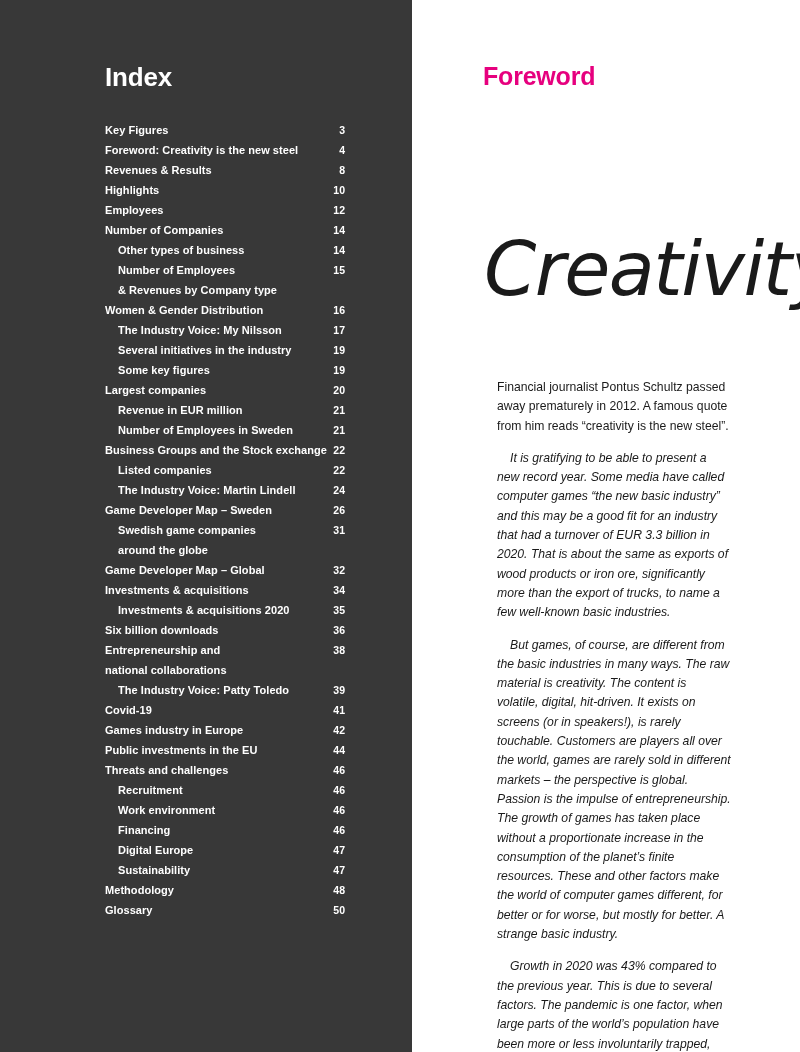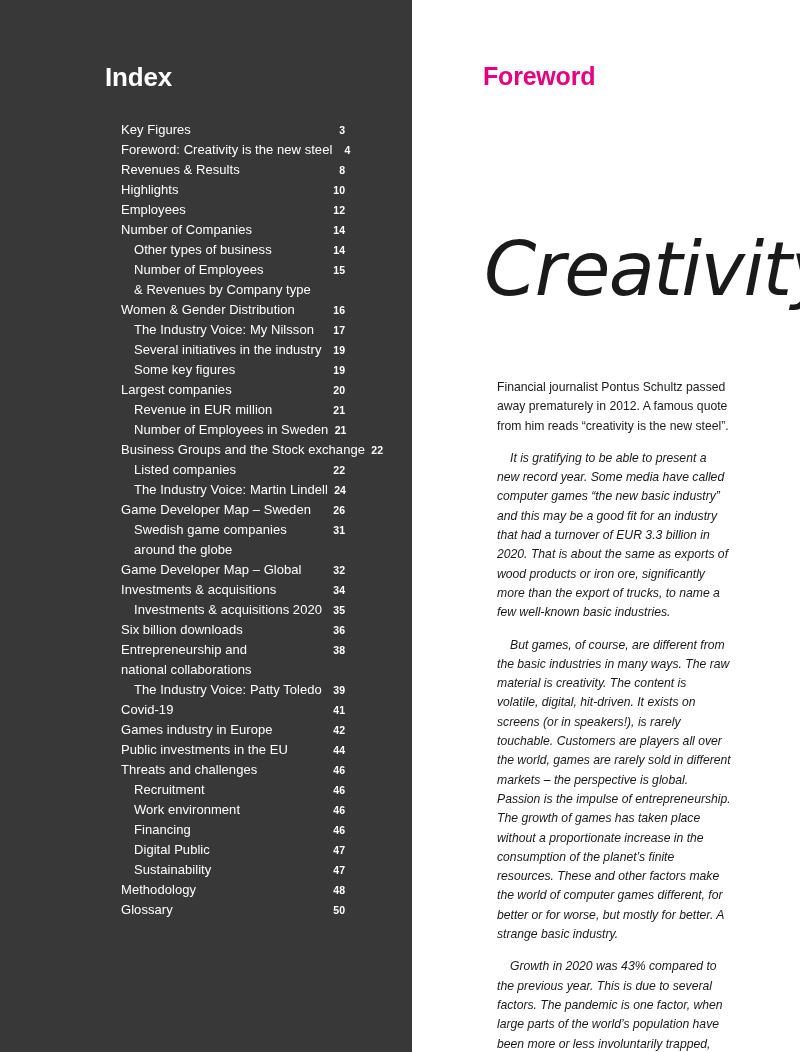--- a/index.html
+++ b/index.html
@@ -45,25 +45,24 @@
   }
   .toc-row {
     display: flex;
     align-items: baseline;
     justify-content: space-between;
     height: 20px;
     line-height: 20px;
   }
   .toc-label {
     color: #ffffff;
-    font-size: 13px;
-    font-weight: normal;
+    font-size: 11px;
+    font-weight: bold;
     letter-spacing: 0.05px;
     white-space: nowrap;
-    margin-left: 16px;
   }
   .toc-page {
     color: #ffffff;
     font-size: 10.5px;
     font-weight: bold;
     text-align: right;
     min-width: 18px;
   }
   .toc-row.sub .toc-label { padding-left: 13px; }
 
@@ -254,21 +253,21 @@
         </div>
         <div class="toc-row sub">
           <span class="toc-label">Work environment</span>
           <span class="toc-page">46</span>
         </div>
         <div class="toc-row sub">
           <span class="toc-label">Financing</span>
           <span class="toc-page">46</span>
         </div>
         <div class="toc-row sub">
-          <span class="toc-label">Digital Public</span>
+          <span class="toc-label">Digital Europe</span>
           <span class="toc-page">47</span>
         </div>
         <div class="toc-row sub">
           <span class="toc-label">Sustainability</span>
           <span class="toc-page">47</span>
         </div>
         <div class="toc-row">
           <span class="toc-label">Methodology</span>
           <span class="toc-page">48</span>
         </div>

